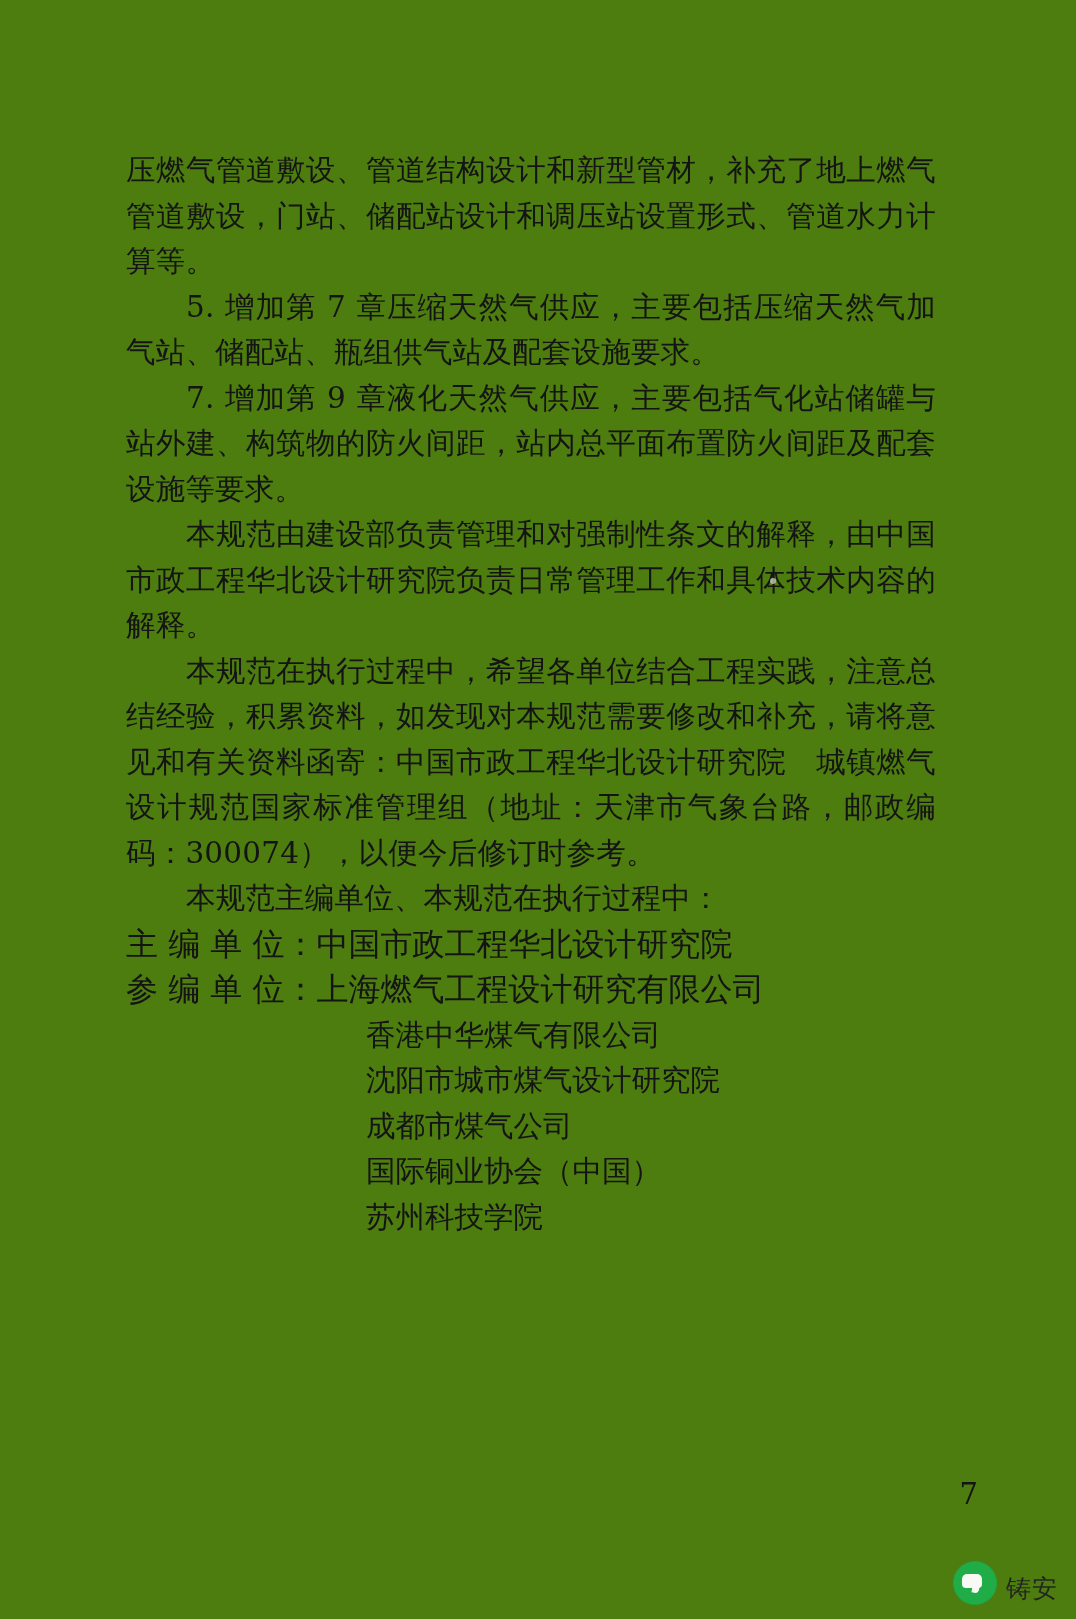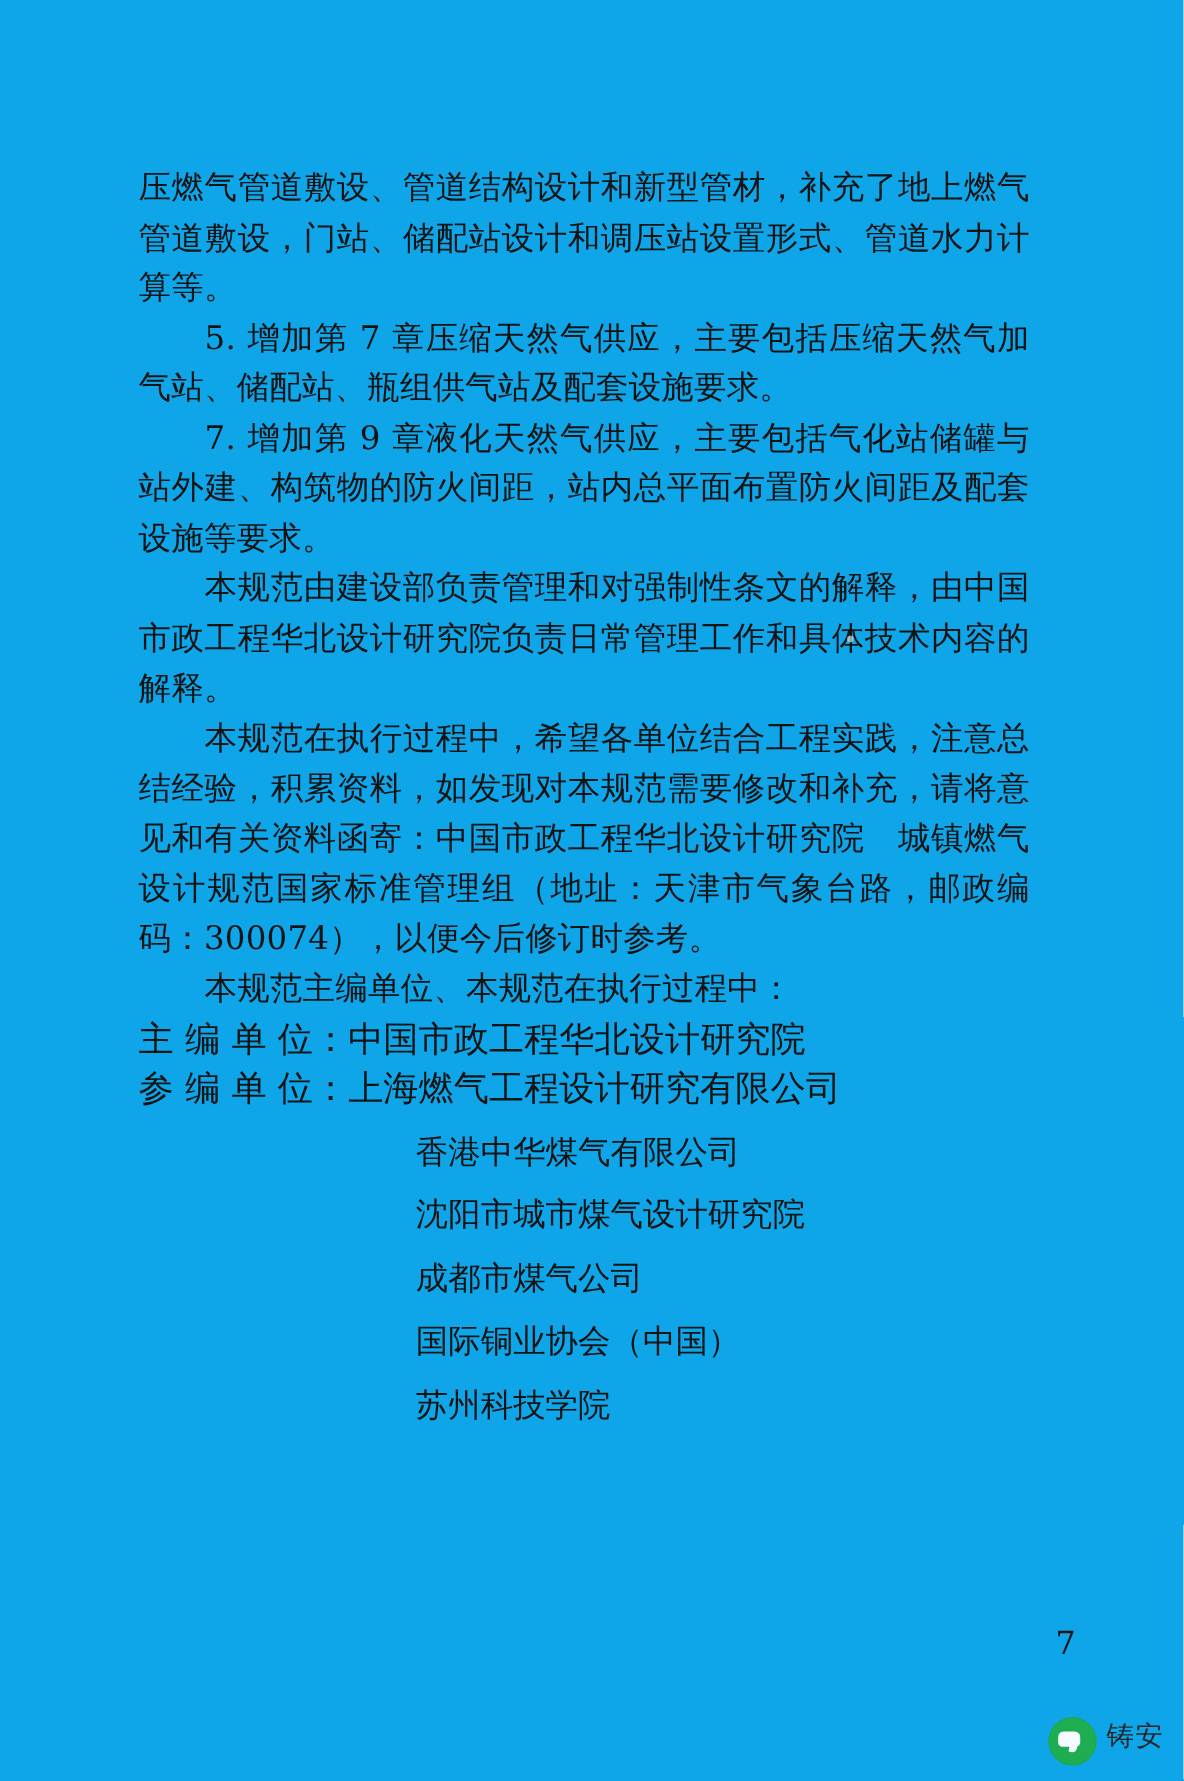--- a/index.html
+++ b/index.html
@@ -13,21 +13,21 @@
     position: relative;
     font-family: "DejaVu Serif", "Liberation Serif", serif;
     color: #1a1a1a;
     overflow: hidden;
   }
   .page {
     position: absolute;
     left: 0; top: 0;
     width: 1076px;
     height: 1619px;
-    background: #0ea5e9;
+    background: #4d7c0f;
   }
   .text-column {
     position: absolute;
     left: 126px;
     top: 148px;
     width: 810px;
   }
   p.para {
     margin: 0;
     font-size: 29.5px;
@@ -44,41 +44,41 @@
     margin: 0;
     font-size: 32px;
     line-height: 45.5px;
     color: #141414;
     white-space: pre;
   }
   .unit-line .label {
     letter-spacing: 0px;
   }
   .unit-sub {
-    margin: 12px;
+    margin: 0;
     font-size: 29.5px;
     line-height: 45.5px;
     color: #141414;
     padding-left: 240px;
     white-space: pre;
   }
   .page-number {
     position: absolute;
     right: 98px;
     bottom: 108px;
     font-size: 29px;
     color: #141414;
     font-family: "DejaVu Serif", "Liberation Serif", serif;
   }
   .watermark {
     position: absolute;
     right: 18px;
     bottom: 14px;
     display: flex;
-    align-items: flex-start;
+    align-items: flex-end;
     gap: 9px;
     opacity: 0.96;
   }
   .wm-badge {
     width: 44px;
     height: 44px;
     border-radius: 50%;
     background: #1faf4b;
     position: relative;
     box-shadow: inset 0 0 0 1px rgba(0,0,0,0.04);

